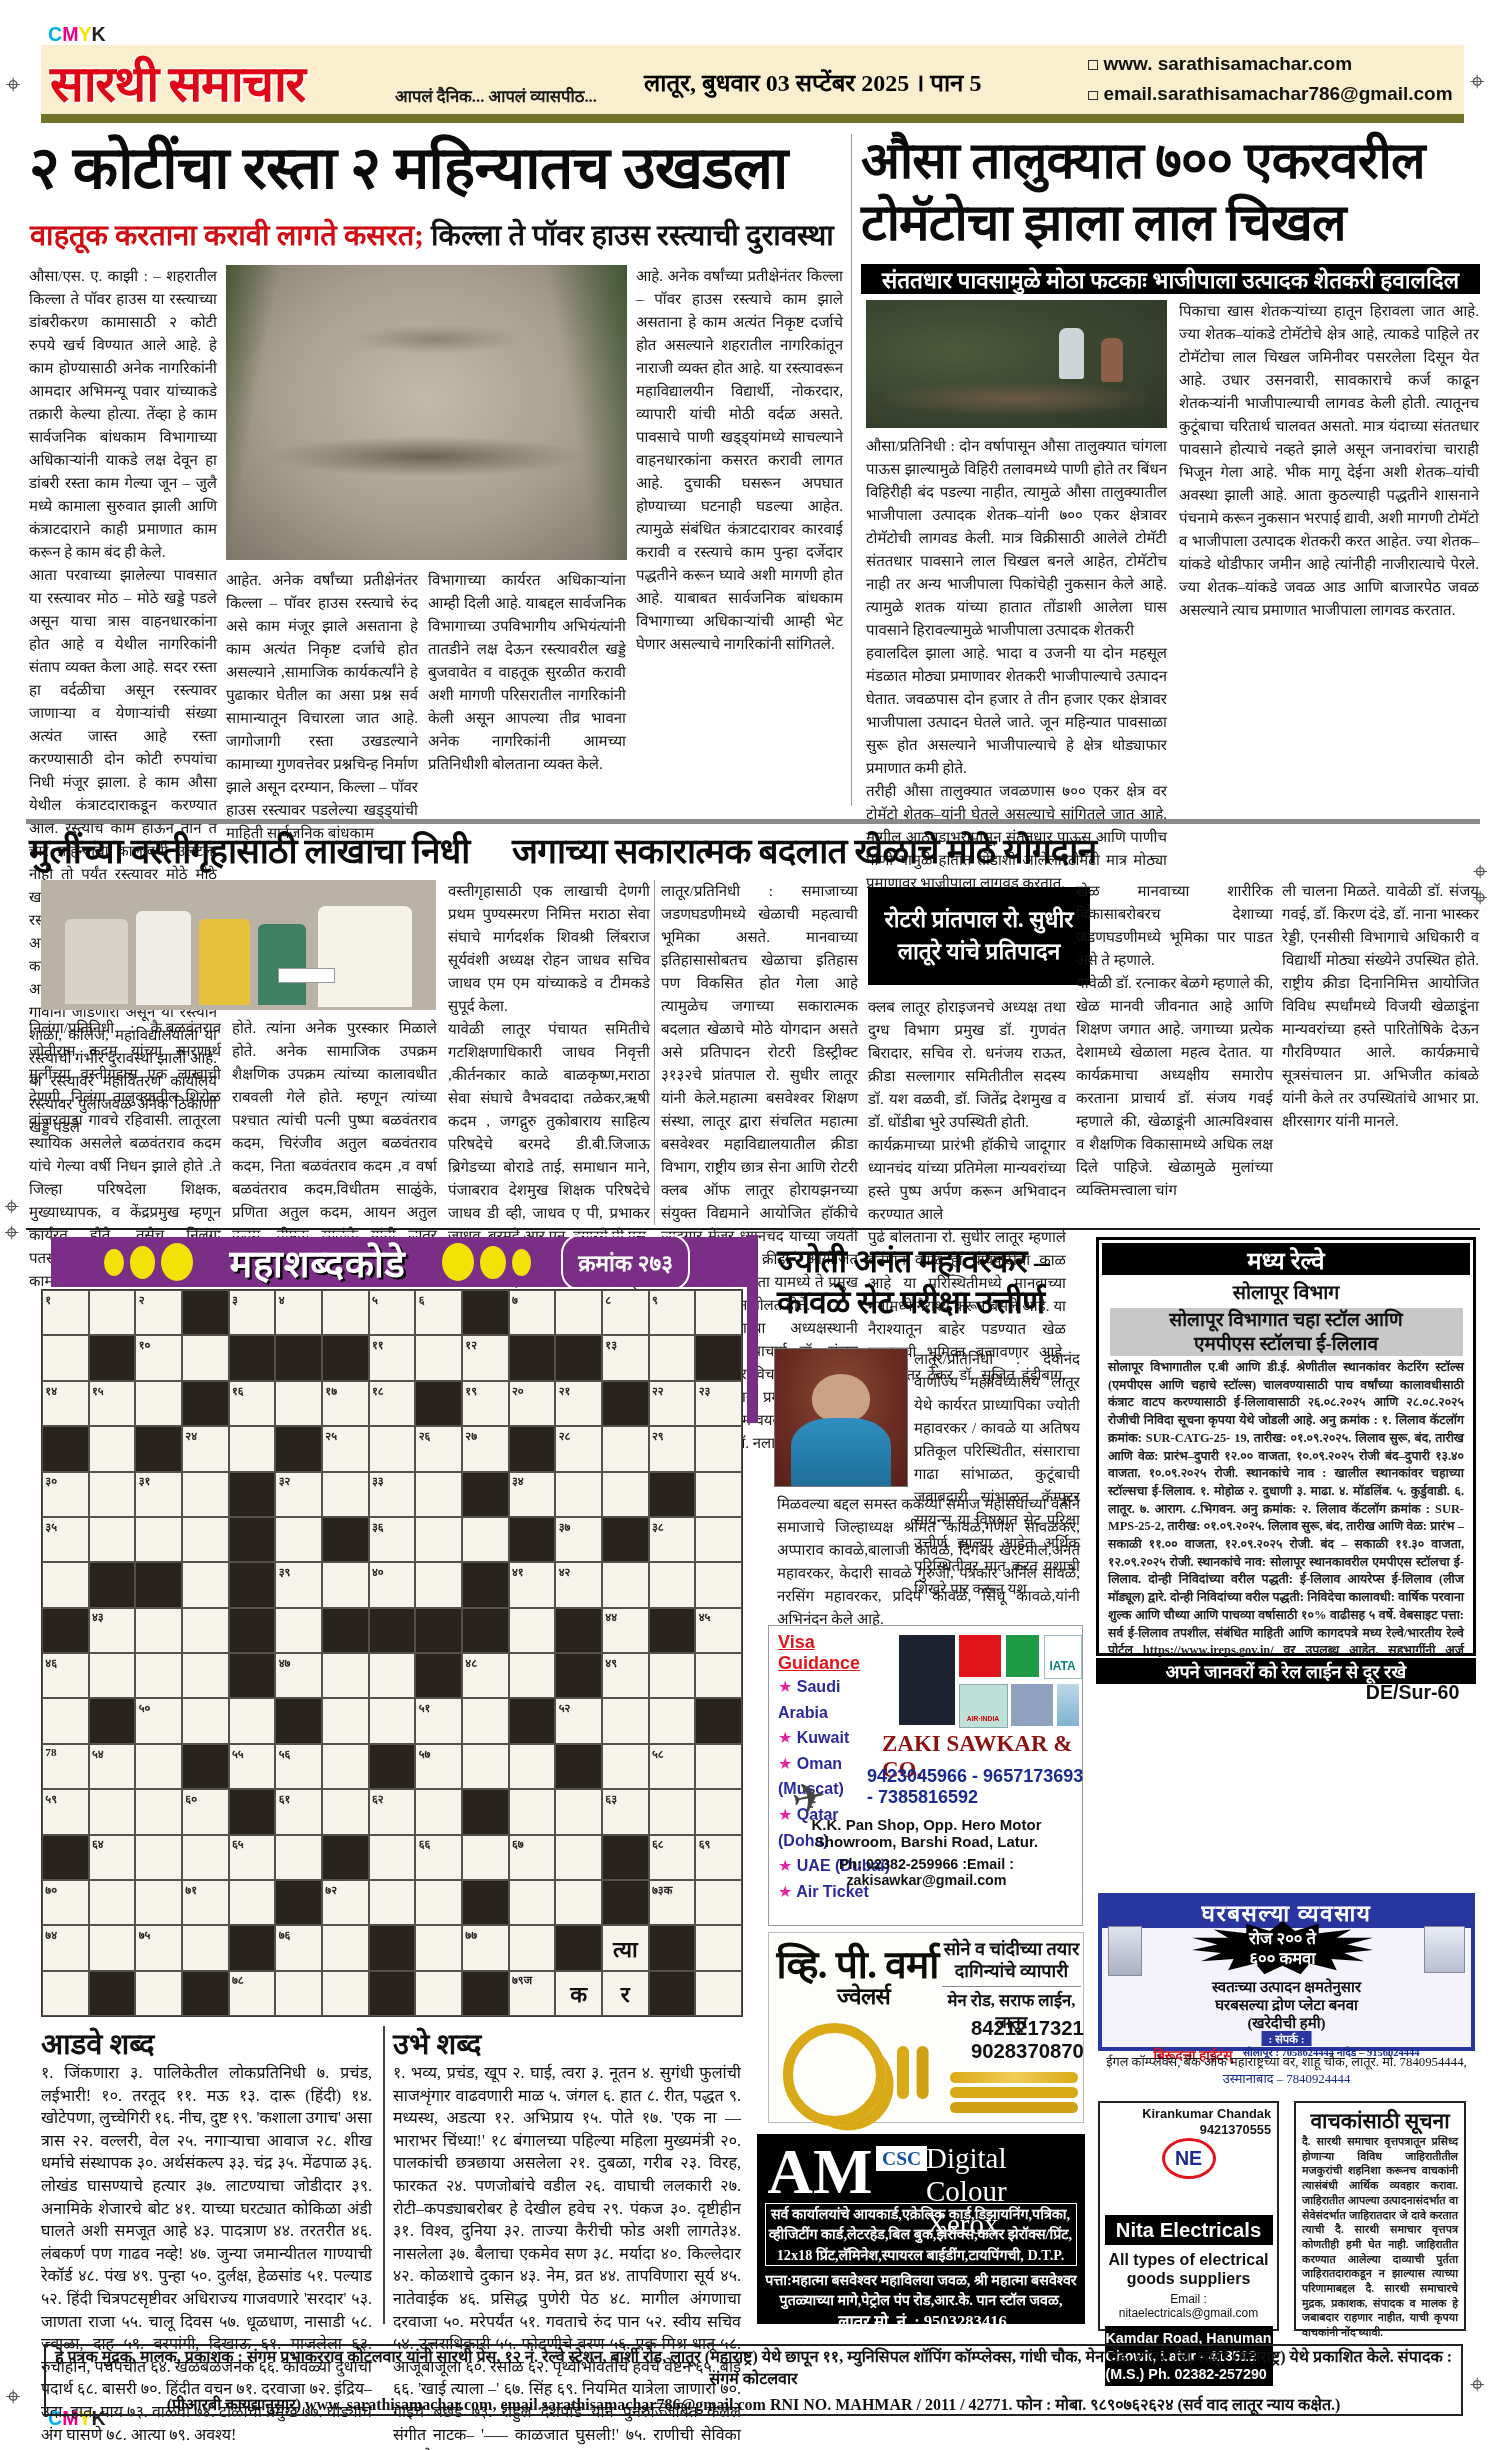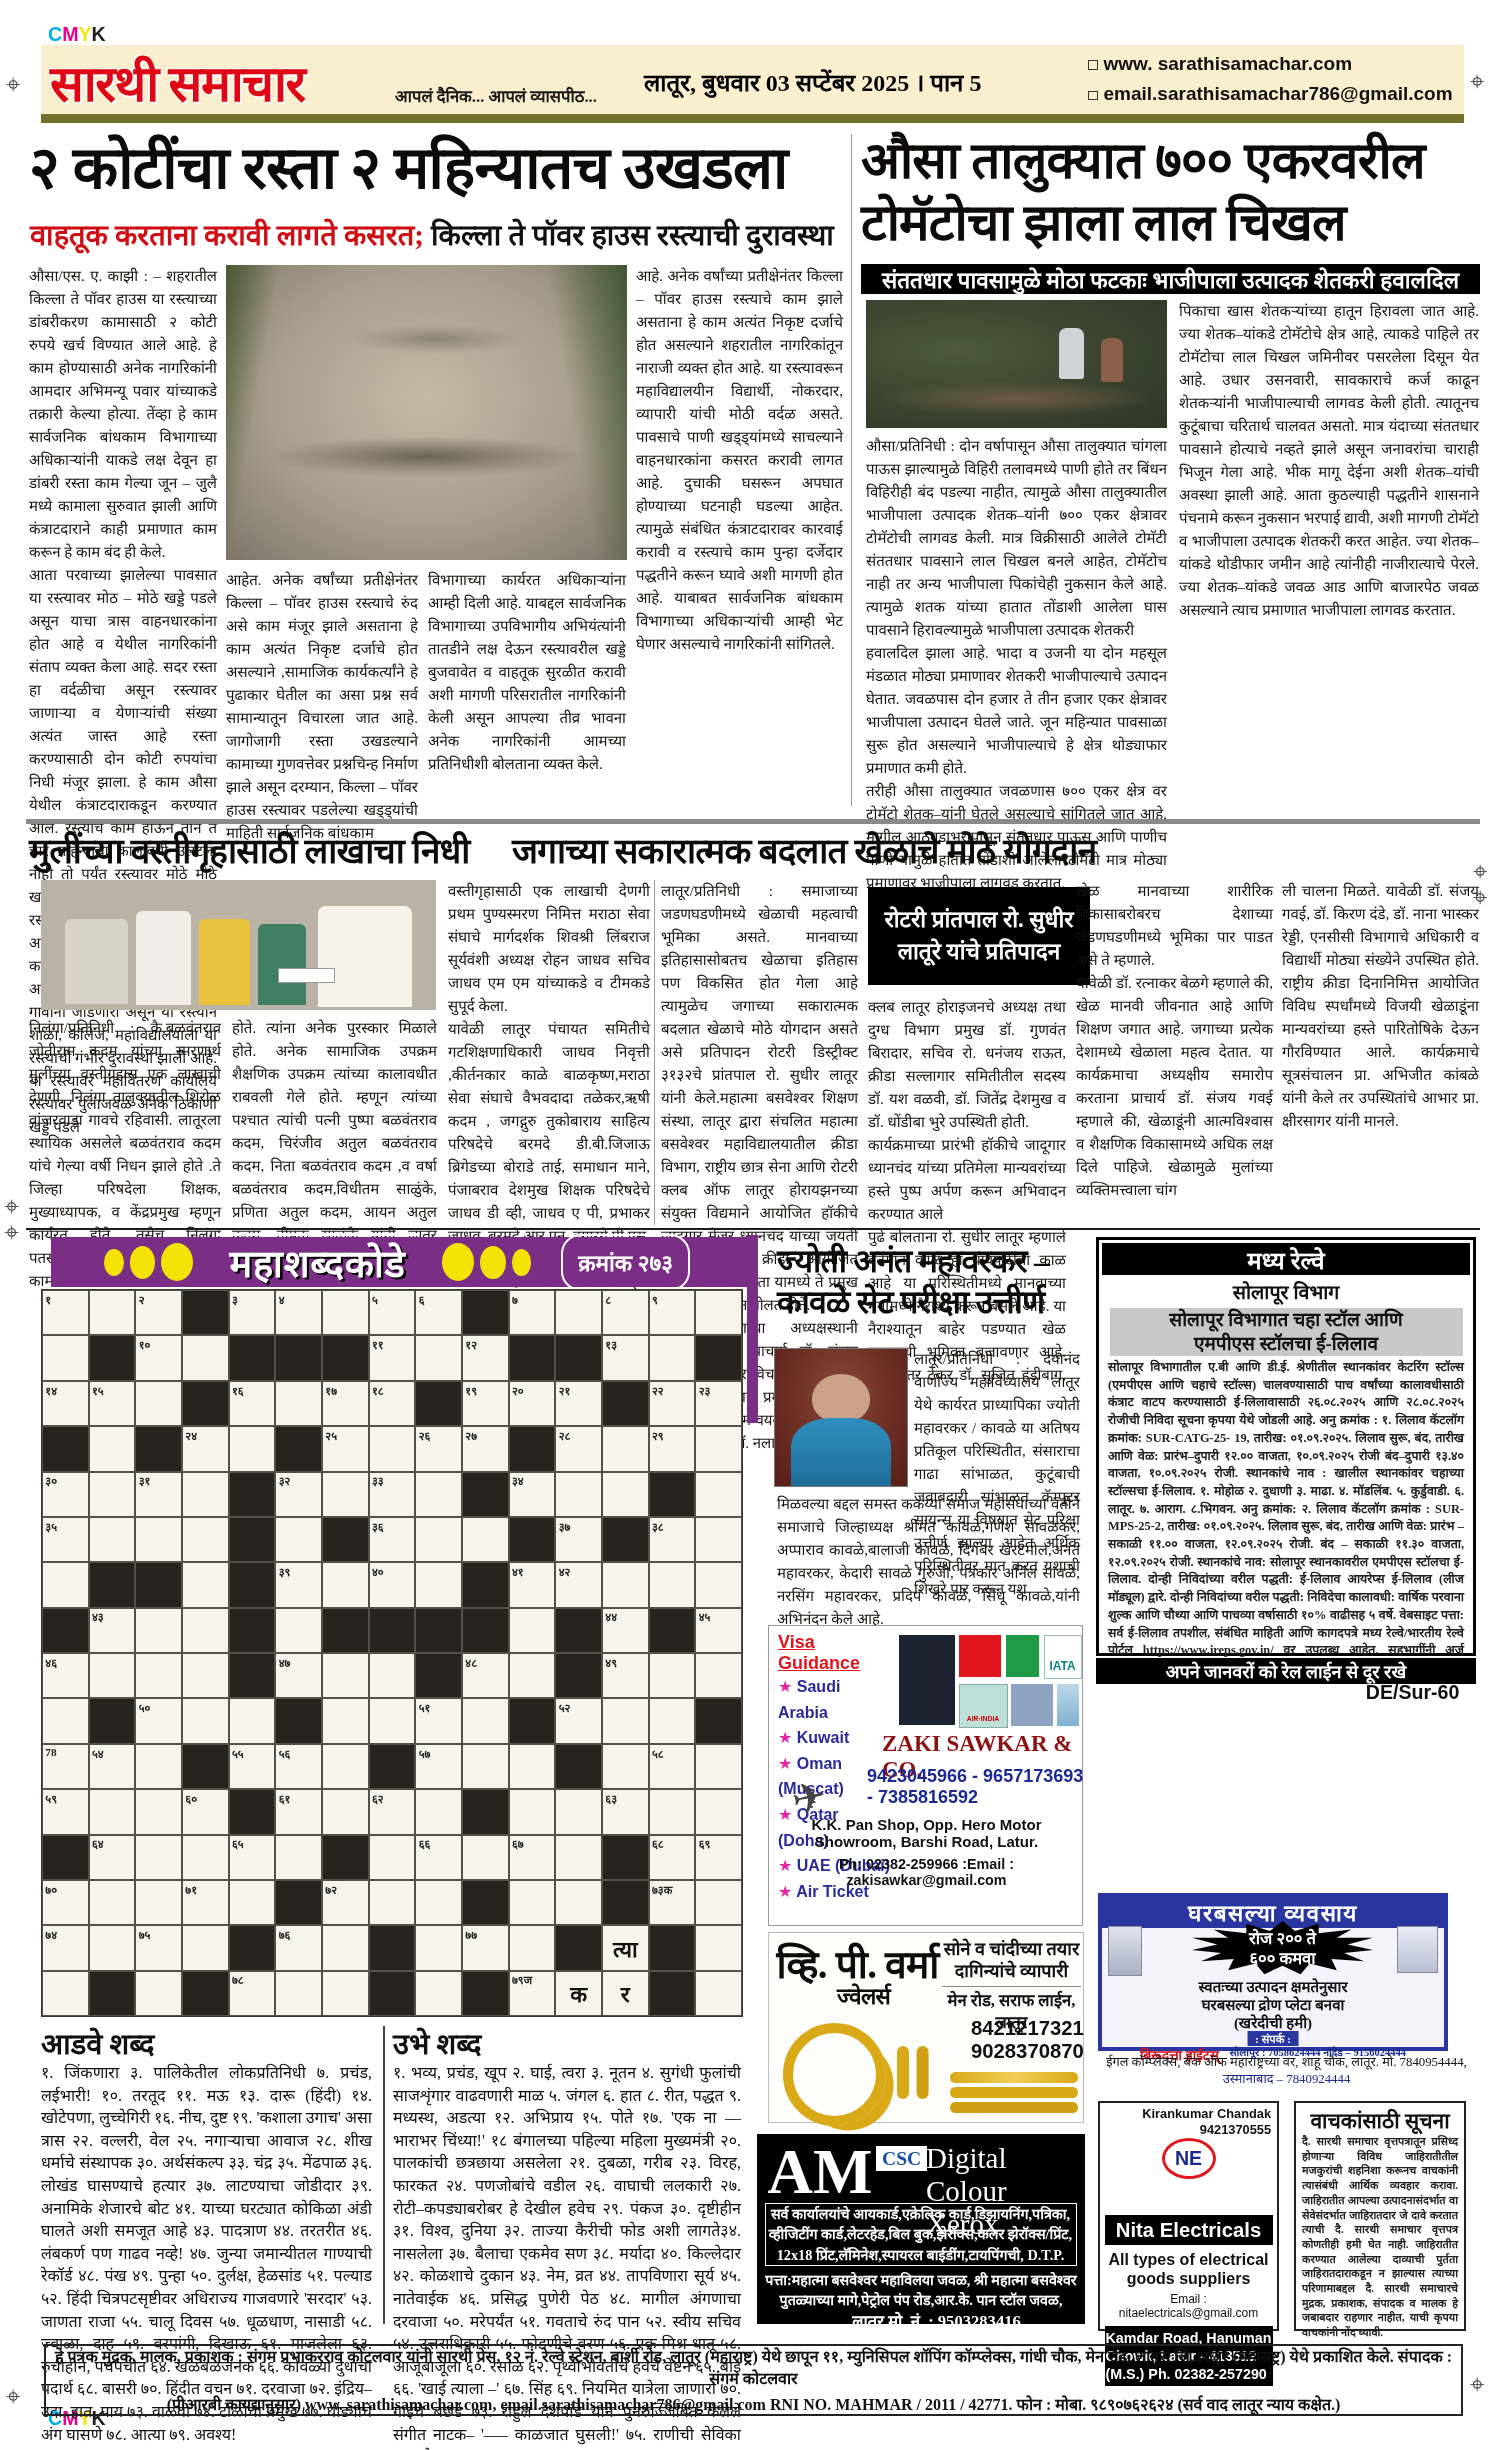--- a/index.html
+++ b/index.html
@@ -568,21 +568,21 @@
   <div class="abs adbox" style="left:1096px;top:1237px;width:380px;height:419px;border:3px solid #000;box-sizing:border-box;background:#fff;">
     <div class="strip" style="height:32px;margin:3px;font-size:24px;">मध्य रेल्वे</div>
     <div style="text-align:center;font-size:19.6px;font-weight:bold;">सोलापूर विभाग</div>
     <div style="background:#c8c8c8;margin:3px 10.5px;text-align:center;font-size:19px;font-weight:bold;white-space:pre-line;line-height:24px;">सोलापूर विभागात चहा स्टॉल आणि
 एमपीएस स्टॉलचा ई-लिलाव</div>
     <div style="margin:3px 9px;font-size:12.4px;line-height:17.7px;text-align:justify;font-weight:bold;color:#222;">सोलापूर विभागातील ए.बी आणि डी.ई. श्रेणीतील स्थानकांवर केटरिंग स्टॉल्स (एमपीएस आणि चहाचे स्टॉल्स) चालवण्यासाठी पाच वर्षांच्या कालावधीसाठी कंत्राट वाटप करण्यासाठी ई-लिलावासाठी २६.०८.२०२५ आणि २८.०८.२०२५ रोजीची निविदा सूचना कृपया येथे जोडली आहे. अनु क्रमांक : १. लिलाव कॅटलॉग क्रमांक: SUR-CATG-25- 19, तारीख: ०१.०९.२०२५. लिलाव सुरू, बंद, तारीख आणि वेळ: प्रारंभ–दुपारी १२.०० वाजता, १०.०९.२०२५ रोजी बंद–दुपारी १३.४० वाजता, १०.०९.२०२५ रोजी. स्थानकांचे नाव : खालील स्थानकांवर चहाच्या स्टॉल्सचा ई-लिलाव. १. मोहोळ २. दुधाणी ३. माढा. ४. मॉडलिंब. ५. कुर्डुवाडी. ६. लातूर. ७. आराग. ८.भिगवन. अनु क्रमांक: २. लिलाव कॅटलॉग क्रमांक : SUR-MPS-25-2, तारीख: ०१.०९.२०२५. लिलाव सुरू, बंद, तारीख आणि वेळ: प्रारंभ – सकाळी ११.०० वाजता, १२.०९.२०२५ रोजी. बंद – सकाळी ११.३० वाजता, १२.०९.२०२५ रोजी. स्थानकांचे नाव: सोलापूर स्थानकावरील एमपीएस स्टॉलचा ई-लिलाव. दोन्ही निविदांच्या वरील पद्धती: ई-लिलाव आयरेप्स ई-लिलाव (लीज मॉड्यूल) द्वारे. दोन्ही निविदांच्या वरील पद्धती: निविदेचा कालावधी: वार्षिक परवाना शुल्क आणि चौथ्या आणि पाचव्या वर्षासाठी १०% वाढीसह ५ वर्षे. वेबसाइट पत्ता: सर्व ई-लिलाव तपशील, संबंधित माहिती आणि कागदपत्रे मध्य रेल्वे/भारतीय रेल्वे पोर्टल https://www.ireps.gov.in/ वर उपलब्ध आहेत. सहभागींनी अर्ज करण्यापूर्वी वेबसाइटला भेट द्यावी अशी विनंती आहे.</div>
     <div class="sans" style="text-align:right;margin-right:13.6px;font-size:19.6px;font-weight:bold;">DE/Sur-60</div>
   </div>
   <div class="abs strip" style="left:1096px;top:1658px;width:380px;height:25.6px;font-size:18px;">अपने जानवरों को रेल लाईन से दूर रखे</div>
 
-  <div class="abs" style="left:1098px;top:1893px;width:350px;height:158px;border:4.5px solid #2936a0;box-sizing:border-box;background:#f4f2fa;">
+  <div class="abs" style="left:1098px;top:1893px;width:377px;height:158px;border:4.5px solid #2936a0;box-sizing:border-box;background:#f4f2fa;">
     <div style="background:#2936a0;color:#fff;font-weight:bold;font-size:22.6px;text-align:center;letter-spacing:1.5px;">घरबसल्या व्यवसाय</div>
     <div class="abs" style="left:6px;top:29px;width:32px;height:48px;background:linear-gradient(180deg,#dfe3ee,#aab0c4);border:0.8px solid #889;"></div>
     <div class="abs" style="right:6px;top:29px;width:39px;height:45px;background:linear-gradient(180deg,#e8ecf5,#b8bed2);border:0.8px solid #889;"></div>
     <div class="abs starburst" style="left:90px;top:24px;width:181px;height:56px;font-size:16.6px;line-height:19.6px;white-space:pre-line;">रोज २०० ते
 ६०० कमवा</div>
     <div class="abs" style="left:0;top:81px;width:100%;text-align:center;font-weight:bold;font-size:15px;line-height:18px;">
       <div>स्वतःच्या उत्पादन क्षमतेनुसार</div>
       <div>घरबसल्या द्रोण प्लेटा बनवा</div>
       <div>(खरेदीची हमी)</div>
     </div>
@@ -643,21 +643,21 @@
 
   <div class="abs" style="left:757px;top:2134px;width:328px;height:190px;background:#000;color:#fff;">
     <div class="abs" style="left:10.5px;top:1.5px;font-size:63px;font-weight:bold;font-family:'Liberation Serif',serif;">AM</div>
     <div class="abs" style="left:119px;top:12px;background:#fff;color:#1450a0;font-weight:bold;font-size:19.6px;padding:1.5px 6px;">CSC</div>
     <div class="abs" style="left:169px;top:7.5px;font-size:29px;font-family:'Liberation Serif',serif;">Digital Colour Xerox</div>
     <div class="abs" style="left:7.5px;top:69px;width:310px;border:1.5px solid #fff;font-size:14.3px;font-weight:bold;text-align:center;line-height:20.3px;white-space:pre-line;">सर्व कार्यालयांचे आयकार्ड,एक्रेलिक कार्ड,डिझायनिंग,पत्रिका,
 व्हीजिटींग कार्ड,लेटरहेड,बिल बुक,झेरॉक्स,कलर झेरॉक्स/प्रिंट,
 12x18 प्रिंट,लॅमिनेश,स्पायरल बाईडींग,टायपिंगची, D.T.P.</div>
     <div class="abs" style="left:7.5px;top:137px;width:313px;font-size:14.3px;font-weight:bold;text-align:center;line-height:19.6px;white-space:pre-line;">पत्ता:महात्मा बसवेश्वर महाविलया जवळ, श्री महात्मा बसवेश्वर
 पुतळ्याच्या मागे,पेट्रोल पंप रोड,आर.के. पान स्टॉल जवळ,</div>
-    <div class="abs" style="left:23px;top:175px;width:313px;font-size:16.6px;font-weight:bold;text-align:center;">लातूर मो. नं. : 9503283416</div>
+    <div class="abs" style="left:9px;top:175px;width:313px;font-size:16.6px;font-weight:bold;text-align:center;">लातूर मो. नं. : 9503283416</div>
   </div>
 
   <div class="abs sans" style="left:1098px;top:2101px;width:181px;height:230px;border:2.3px solid #222;box-sizing:border-box;background:#fff;">
     <div style="text-align:right;padding:3px 6px 0 0;font-size:12.8px;font-weight:bold;line-height:16px;">
       <div>Kirankumar Chandak</div>
       <div>9421370555</div>
     </div>
     <div class="abs" style="left:50%;top:35px;transform:translateX(-50%);width:48px;height:35px;border:3.8px solid #e1161c;border-radius:50%;color:#1a2a90;font-weight:bold;font-size:19.6px;text-align:center;line-height:35px;">NE</div>
     <div class="strip" style="height:30px;margin:77px 4.5px 0 4.5px;font-size:20.3px;">Nita Electricals</div>
     <div style="text-align:center;font-size:16px;font-weight:bold;margin-top:4.5px;white-space:pre-line;line-height:19.6px;">All types of electrical

